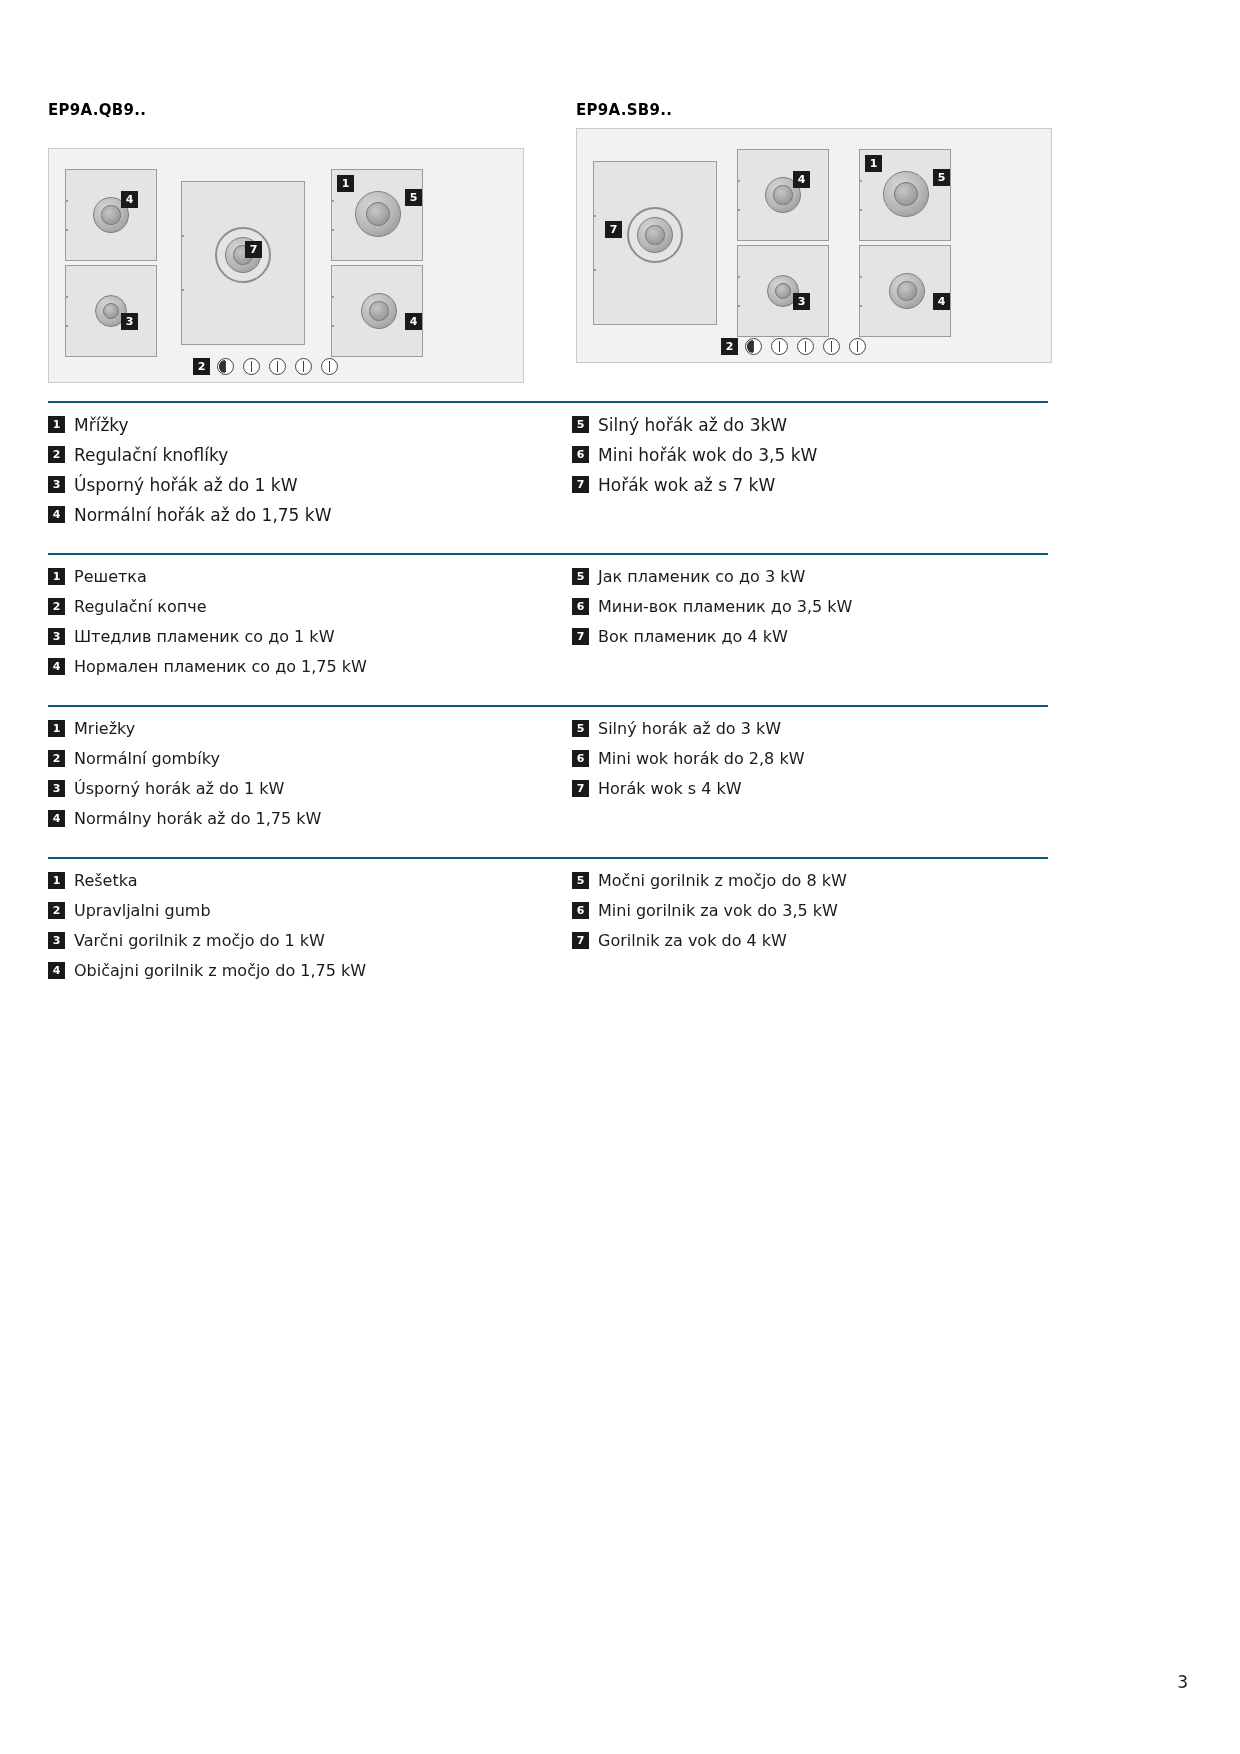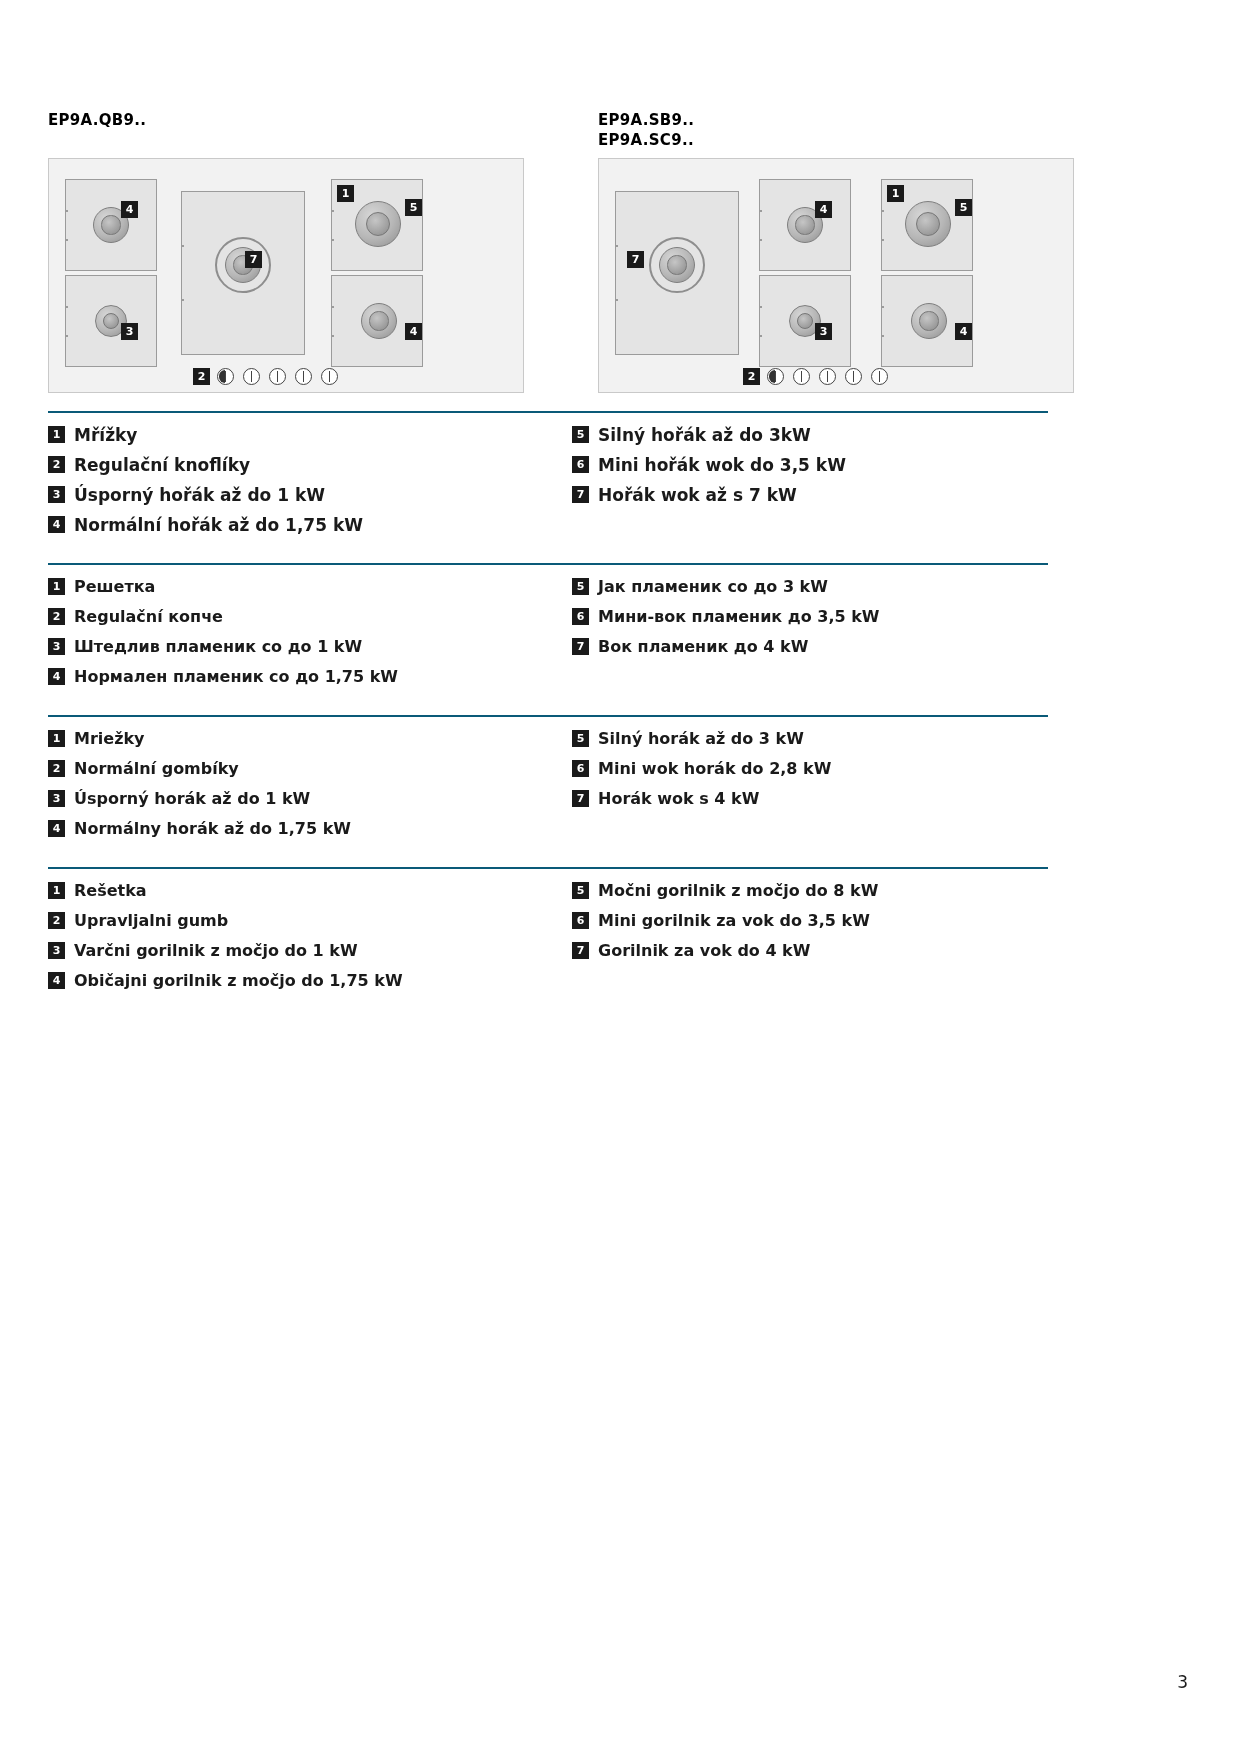--- a/index.html
+++ b/index.html
@@ -23,22 +23,21 @@
   .content {
     position: absolute;
     left: 48px;
     top: 100px;
     width: 1000px;
   }
 
   
   .diagram-row {
     display: flex;
-    gap: 74px;
-    margin-top: 10px;
+    gap: 52px;
   }
   .diagram-col {
     width: 476px;
   }
   .model-title {
     font-size: 15px;
     font-weight: bold;
     letter-spacing: 0.3px;
     line-height: 20px;
     color: #000;
@@ -168,21 +167,20 @@
     font-size: 16px;
     line-height: 20px;
     color: #1a1a1a;
   }
   .legend-item .badge {
     flex: 0 0 auto;
     margin-top: 1px;
   }
   .legend-text {
     display: block;
-    font-weight: bold;
   }
   .block-1 .legend-item { font-size: 17px; }
 
   .page-number {
     position: absolute;
     right: 52px;
     bottom: 62px;
     font-size: 17px;
     color: #1a1a1a;
   }
@@ -241,21 +239,20 @@
             <span class="badge badge-abs" style="left:288px; top:26px;">1</span>
             <span class="badge badge-abs" style="left:356px; top:40px;">5</span>
             <span class="badge badge-abs" style="left:356px; top:164px;">4</span>
             <span class="badge badge-abs" style="left:144px; top:209px;">2</span>
           </div>
         </div>
       </div>
 
       <div class="diagram-col">
         <div class="model-title">EP9A.SB9..</div>
-        <div class="model-title">EP9A.SC9..</div>
 
         <div class="diagram-wrap">
           <div class="hob">
 
             <div class="grate v-bars h-bars" style="left:16px; top:32px; width:124px; height:164px;"></div>
 
             <div class="grate v-bars h-bars" style="left:160px; top:20px; width:92px; height:92px;"></div>
             <div class="grate v-bars h-bars" style="left:160px; top:116px; width:92px; height:92px;"></div>
 
             <div class="grate v-bars h-bars" style="left:282px; top:20px; width:92px; height:92px;"></div>

